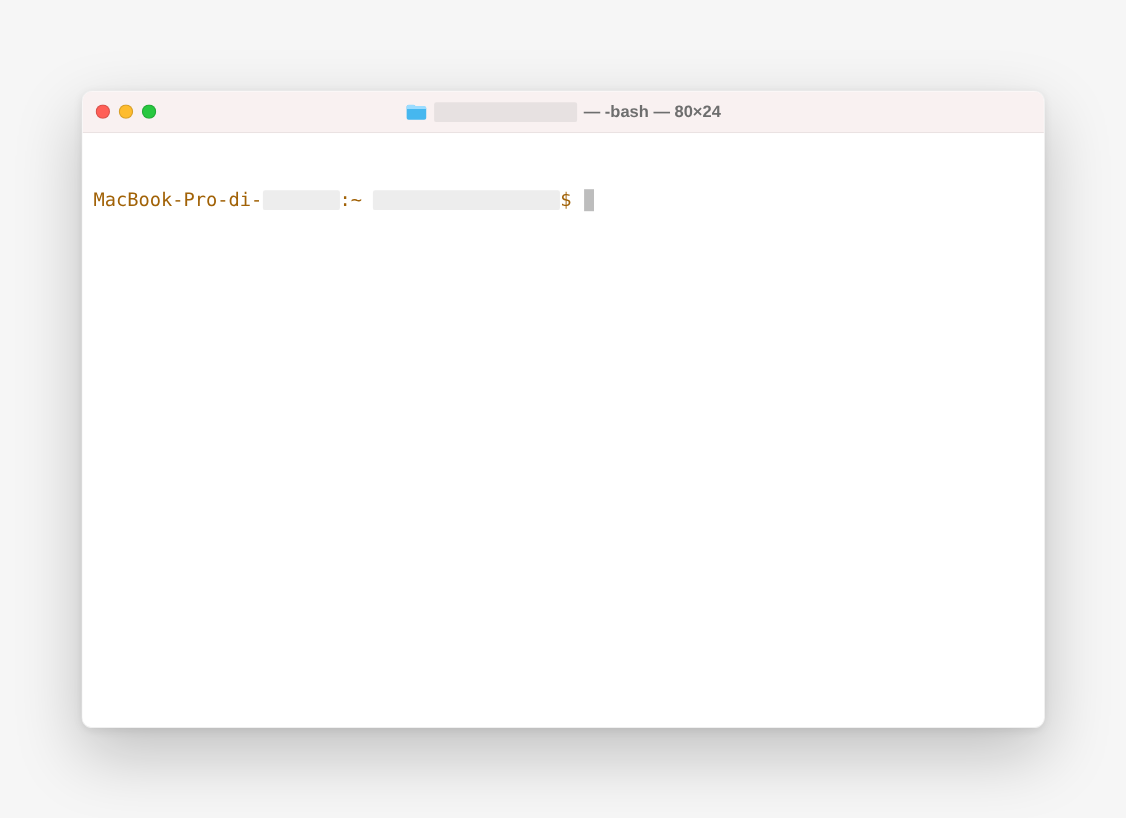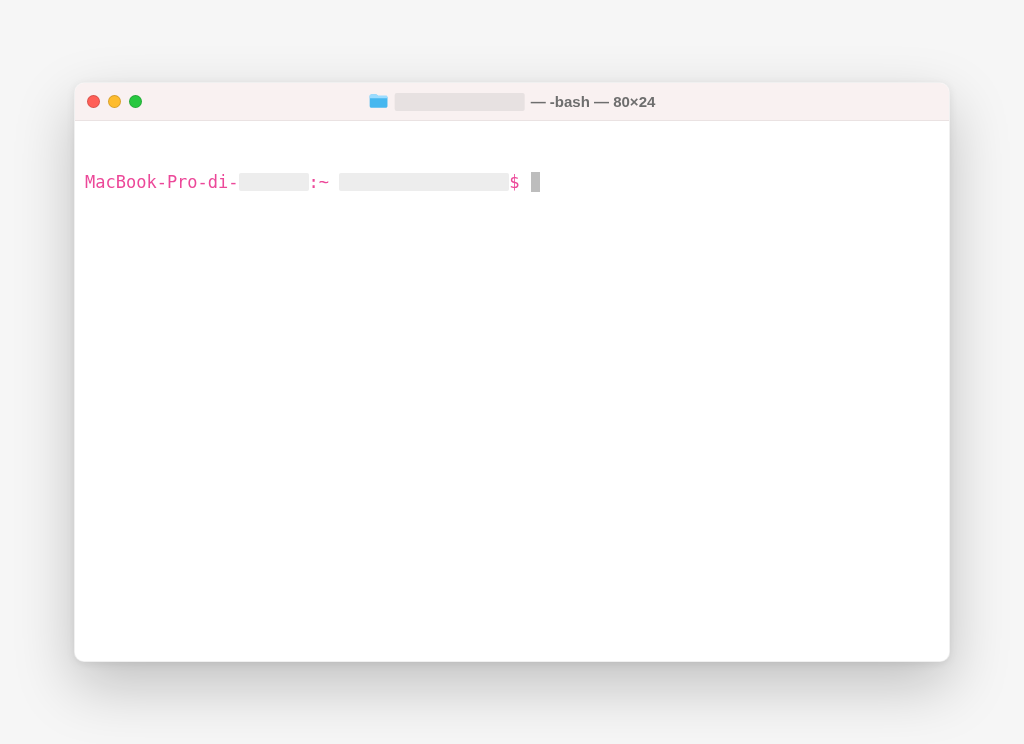--- a/index.html
+++ b/index.html
@@ -43,20 +43,21 @@
       border: 0.5px solid rgba(0,0,0,0.15);
     }
     .dot.red    { background: #ff5f57; }
     .dot.yellow { background: #febc2e; }
     .dot.green  { background: #28c840; }
     .title-center {
       position: absolute;
       left: 50%;
       transform: translateX(-50%);
       display: flex;
+      align-items: center;
       gap: 6px;
       color: #6e6e6e;
       font-size: 15px;
       font-weight: 600;
     }
     .folder-icon { display: inline-flex; }
     .title-redact {
       width: 130px;
       height: 18px;
       background: #e7e1e1;
@@ -64,21 +65,21 @@
     }
     .title-text { white-space: nowrap; }
 
     .terminal-body {
       flex: 1;
       background: #ffffff;
       padding: 6px 10px 20px 10px;
       font-family: "SF Mono", Menlo, Monaco, Consolas, monospace;
       font-size: 17px;
       line-height: 22px;
-      color: #ec4899;
+      color: #a16207;
       white-space: pre;
       overflow: hidden;
     }
     .line {
       display: flex;
       align-items: center;
     }
     .redact {
       display: inline-block;
       height: 18px;

